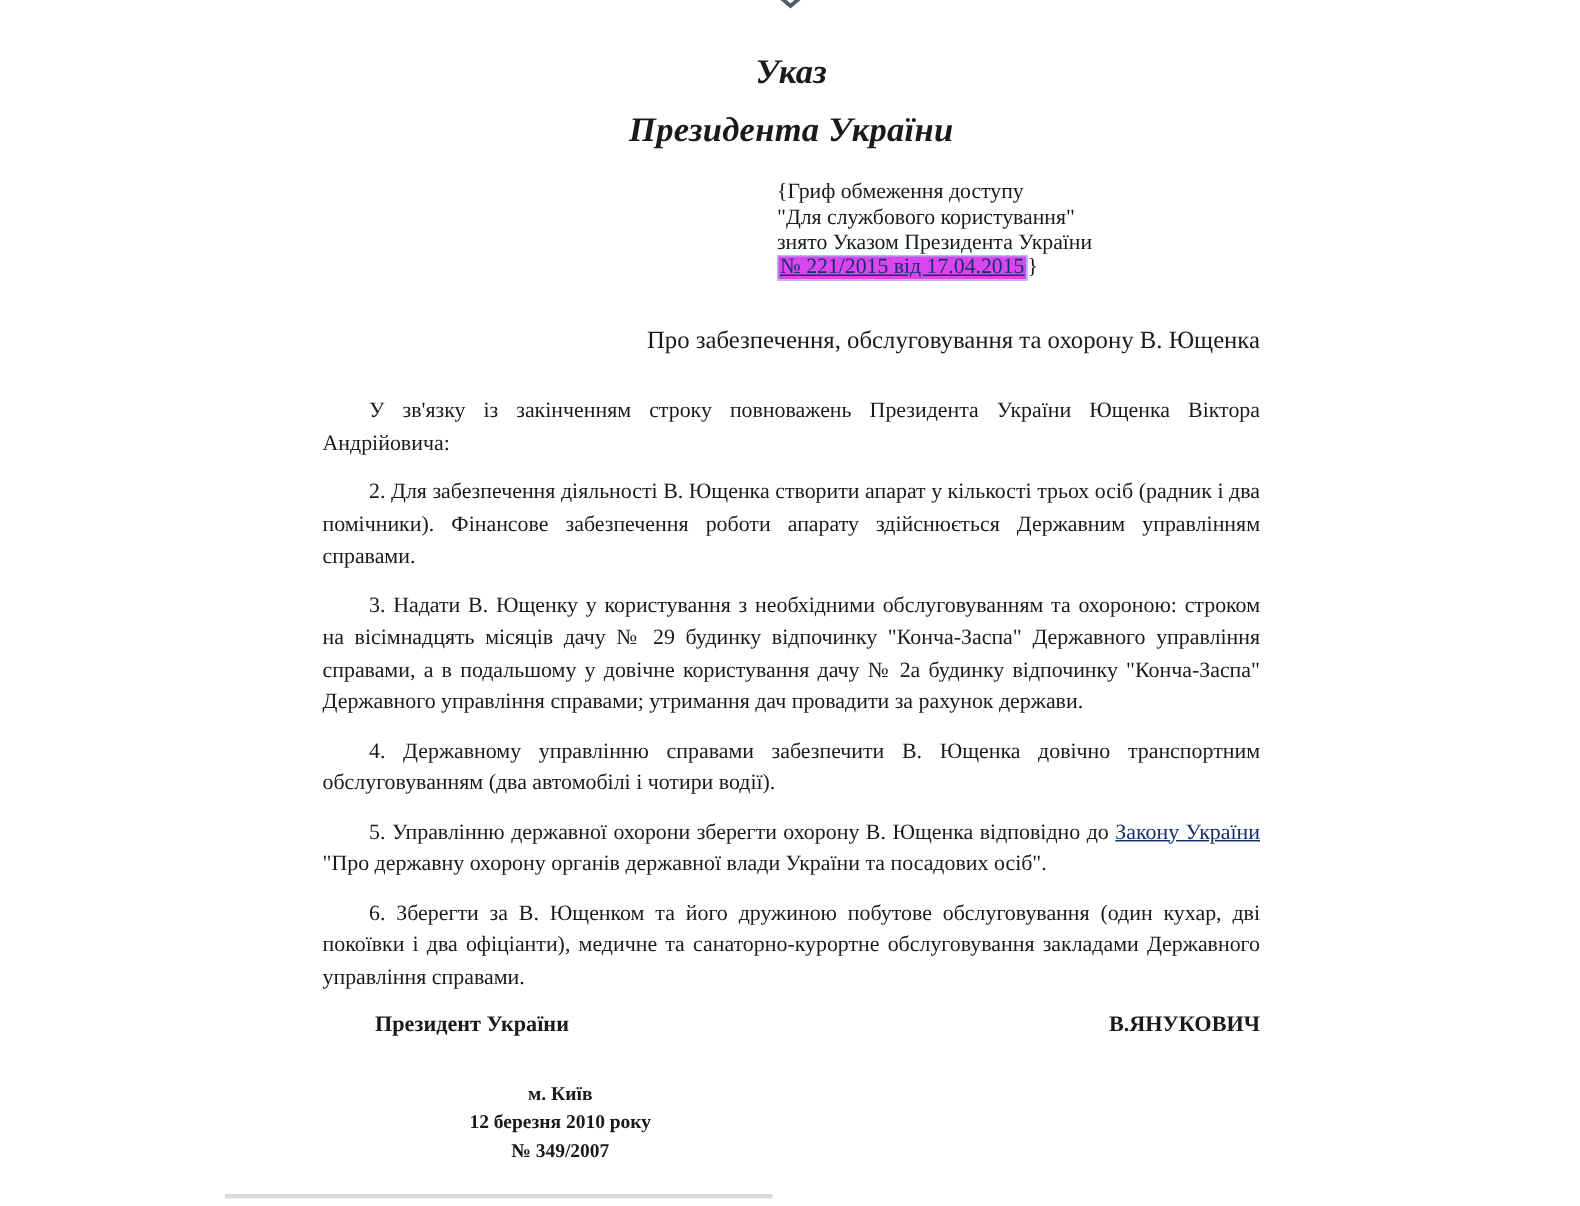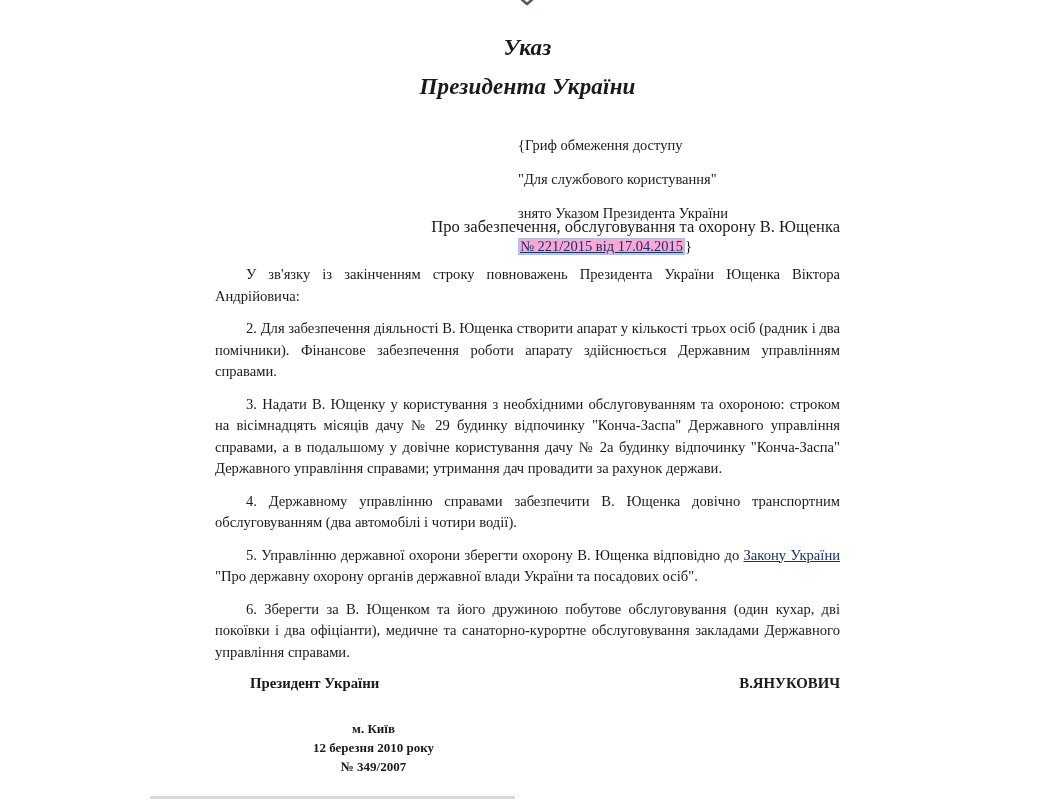--- a/index.html
+++ b/index.html
@@ -64,24 +64,24 @@
   
   .grif {
     position: absolute;
     left: 518px;
     top: 120px;
     width: 330px;
     font-size: 14.5px;
     line-height: 16.8px;
     color: #1a1a1a;
   }
-  .grif-line { white-space: nowrap; margin-top: 17px; }
+  .grif-line { white-space: nowrap; }
   .grif-link {
     color: #16306b;
-    background: #f9a8d4;
+    background: #d946ef;
     border: 1px solid #a9c0e0;
     padding: 0 1px;
     cursor: pointer;
     display: inline-block;
     line-height: 15px;
   }
 
   
   .subject {
     position: absolute;

